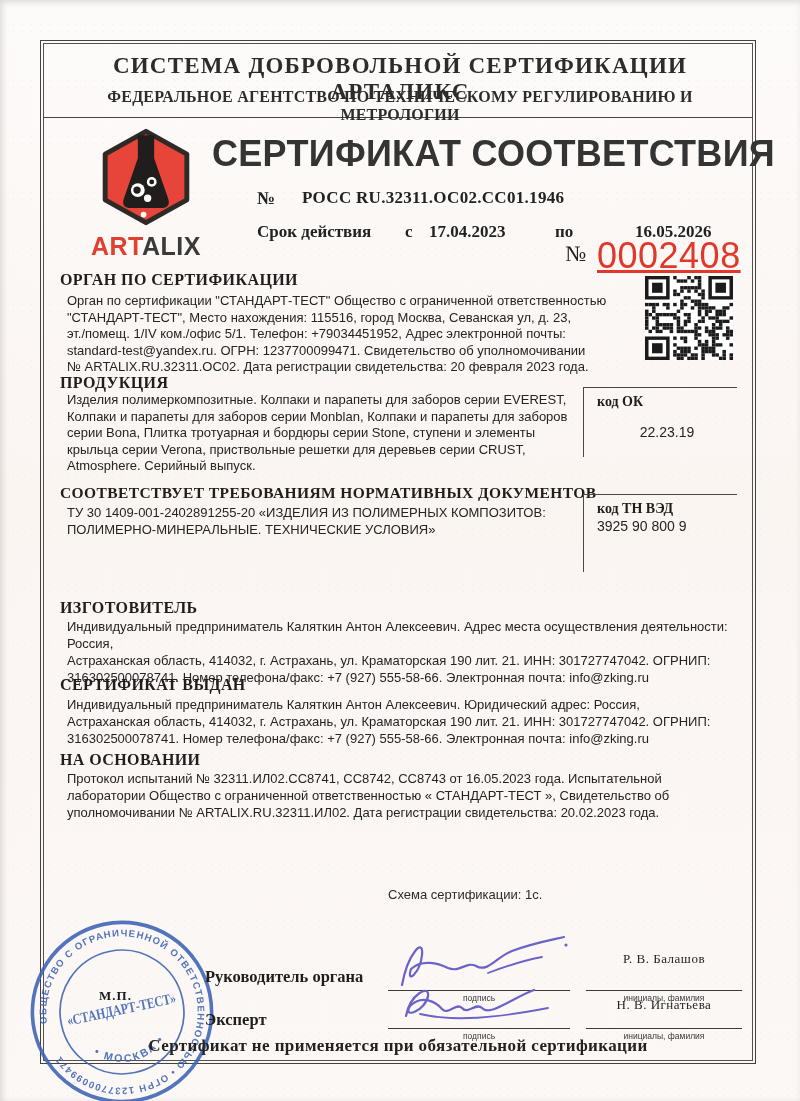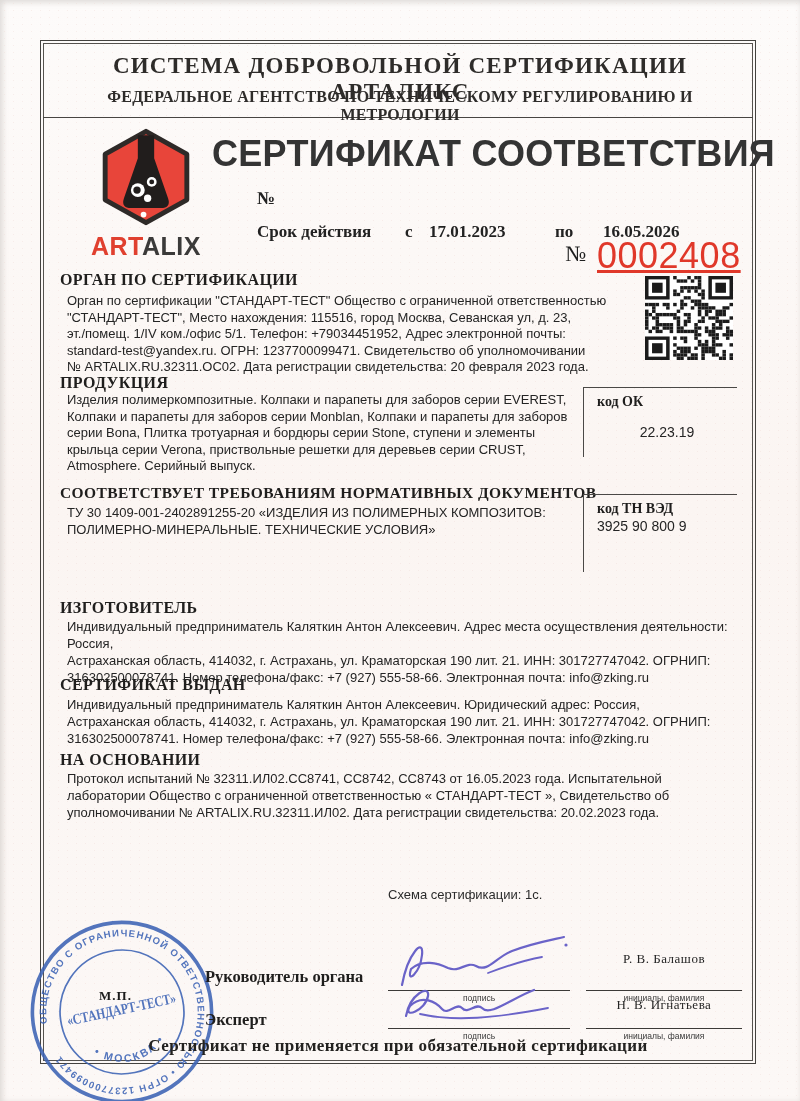--- a/index.html
+++ b/index.html
@@ -32,21 +32,21 @@
   .logo { left:85px; top:128px; width:122px; text-align:center; }
   .logo-word { margin-top:2px; font-size:25px; font-weight:bold; letter-spacing:.5px; }
   .logo-word .r { color:#e0402f; } .logo-word .d { color:#3b3a39; }
 
   
   .doc-title { left:212px; top:133px; width:510px; font-size:36px; font-weight:bold; letter-spacing:.3px; color:#343434; white-space:nowrap; }
   .regno-sign  { left:257px; top:188px; font-size:18px; font-weight:bold; color:#222; }
   .regno-value { left:302px; top:188px; font-size:17px; font-weight:bold; color:#222; letter-spacing:.3px; }
   .validity { left:257px; top:222px; font-size:17px; font-weight:bold; color:#222; }
   .validity span { position:absolute; white-space:nowrap; }
-  .v-label{ left:0; } .v-from-l{ left:148px; } .v-from{ left:172px; } .v-to-l{ left:298px; } .v-to{ left:346px;text-align:right; }
+  .v-label{ left:0; } .v-from-l{ left:148px; } .v-from{ left:172px; } .v-to-l{ left:298px; } .v-to{ left:378px;text-align:right; }
   .blank-sign { left:565px; top:241px; font-size:22px; color:#1e1e1e; }
   .blank-no   { left:597px; top:235px; font-size:36px; letter-spacing:.5px; color:#e0382a;text-decoration:underline; }
 
   
   .sec-h { font-size:16px; font-weight:bold; letter-spacing:.4px; color:#1f1e1d; white-space:nowrap; }
   .sec-b { font-size:13px; line-height:16.6px; color:#242424; white-space:pre-line; }
   .h-organ { left:60px; top:271px; } .b-organ { left:67px; top:293px; width:585px; }
   .h-prod  { left:60px; top:374px; } .b-prod  { left:67px; top:392px; width:525px; }
   .h-comp  { left:60px; top:484px; font-size:15.5px; } .b-comp { left:67px; top:505px; width:525px; }
   .h-manu  { left:60px; top:599px; } .b-manu { left:67px; top:618px; width:678px; line-height:17px; }
@@ -113,25 +113,26 @@
       <circle cx="67" cy="66" r="3" fill="#211d1c"></circle>
       <circle cx="62" cy="86" r="4.5" fill="#fff"></circle>
       <circle cx="57" cy="106" r="3.5" fill="#fff"></circle>
     </svg>
     <div class="logo-word"><span class="r">ART</span><span class="d">ALIX</span></div>
   </div>
 
   <div class="abs doc-title">СЕРТИФИКАТ СООТВЕТСТВИЯ</div>
 
   <span class="abs regno-sign serif">№</span>
+  <span class="abs regno-value serif">РОСС RU.32311.ОС02.СС01.1946</span>
 
   <div class="abs validity serif">
     <span class="v-label">Срок действия</span>
     <span class="v-from-l">с</span>
-    <span class="v-from">17.01.2023</span>
+    <span class="v-from">17.04.2023</span>
     <span class="v-to-l">по</span>
     <span class="v-to">16.05.2026</span>
   </div>
 
   <span class="abs blank-sign serif">№</span>
   <span class="abs blank-no">0002408</span>
 
   <div class="abs sec-h serif h-organ">ОРГАН ПО СЕРТИФИКАЦИИ</div>
   <div class="abs sec-b b-organ">Орган по сертификации "СТАНДАРТ-ТЕСТ" Общество с ограниченной ответственностью
 "СТАНДАРТ-ТЕСТ", Место нахождения: 115516, город Москва, Севанская ул, д. 23,

